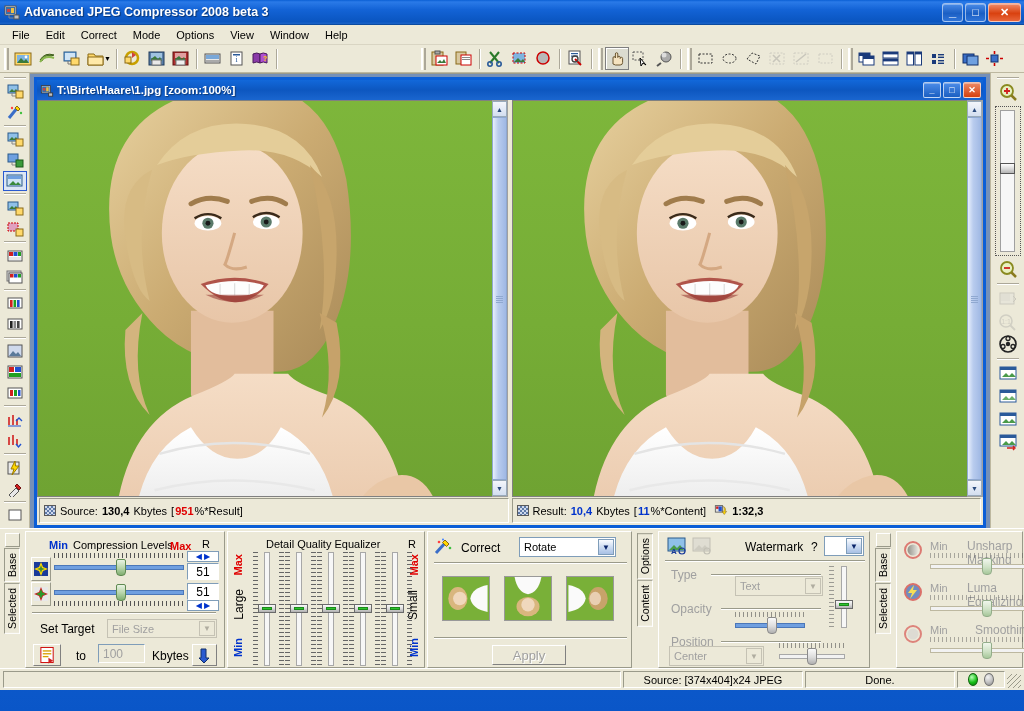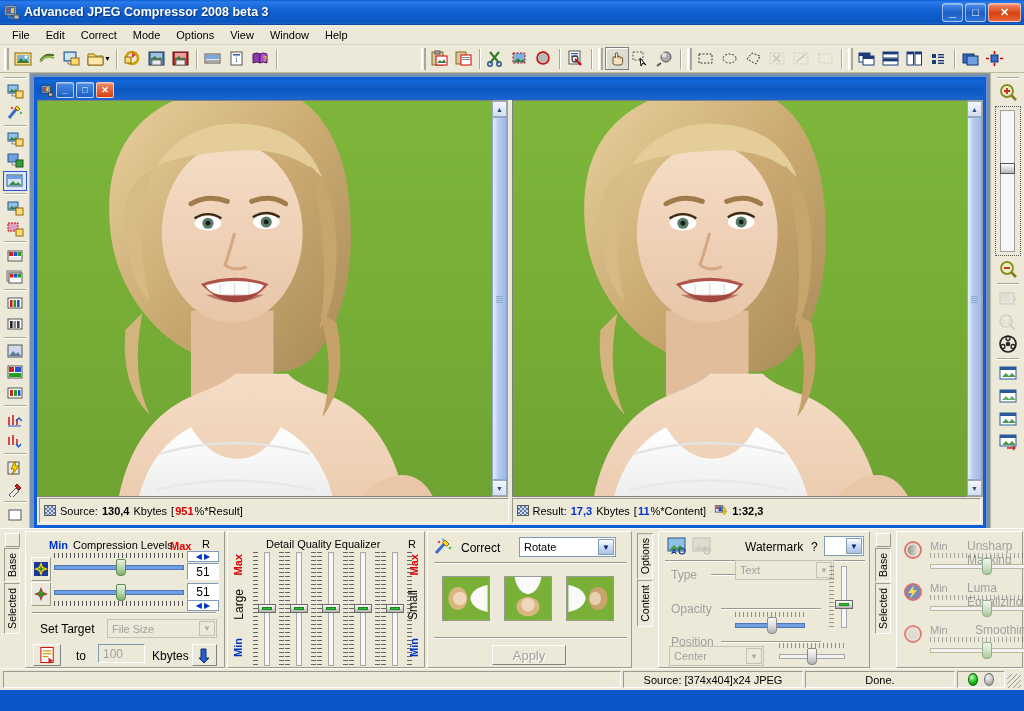--- a/index.html
+++ b/index.html
@@ -788,20 +788,21 @@
         <div class="mdititle">
           <span>
             <svg width="14" height="13" viewBox="0 0 16 16">
                 <rect x="1" y="2" width="11" height="9" fill="#e8e8e8" stroke="#333"></rect>
                 <rect x="2" y="3" width="9" height="7" fill="#3a6ea5"></rect>
                 <rect x="3" y="5" width="3" height="3" fill="#d04040"></rect>
                 <rect x="7" y="4" width="3" height="5" fill="#f0c040"></rect>
                 <rect x="10" y="11" width="5" height="4" fill="#c0c0c0" stroke="#333"></rect>
               </svg>
           </span>
+          <span class="t">T:\Birte\Haare\1.jpg  [zoom:100%]</span>
           <span class="mdibtn">
               <span class="gl">_</span>
             </span>
           <span class="mdibtn">
               <span class="gl">□</span>
             </span>
           <span class="mdibtn close">
               <span class="gl">✕</span>
             </span>
         </div>
@@ -957,21 +958,21 @@
             <span>Source:</span>
             <span class="b">130,4</span>
             <span>Kbytes</span>
             <span>[</span>
             <span class="red" style="margin-left:-3px">951</span>
             <span style="margin-left:-3px">%*Result]</span>
           </div>
           <div class="mdistat-cell">
             <span class="chk-ico"></span>
             <span>Result:</span>
-            <span class="blue">17,3</span>
+            <span class="blue">10,4</span>
             <span>Kbytes</span>
             <span>[</span>
             <span class="blue" style="margin-left:-3px">11</span>
             <span style="margin-left:-3px">%*Content]</span>
             <span style="margin-left:4px">
               <svg width="14" height="13" viewBox="0 0 16 16">
                   <rect x="1" y="2" width="9" height="8" fill="#e0e0e0" stroke="#555"></rect>
                   <rect x="2" y="3" width="3" height="3" fill="#d02020"></rect>
                   <rect x="5" y="3" width="4" height="6" fill="#2050d0"></rect>
                   <path d="M11 3 q4 2 2 7 l2 -1 -3 4 -3 -4 2 1 q2 -4 0 -7z" fill="#ffd800" stroke="#8a6a18" stroke-width=".6"></path>
@@ -1262,21 +1263,21 @@
         </span>
         <span class="plain" style="left:86px;top:8px;font-size:12px">Watermark</span>
         <span class="plain" style="left:152px;top:8px;font-size:12px">?</span>
         <div class="combo" style="left:165px;top:4px;width:40px;height:20px">
           <span class="arrow">▼</span>
         </div>
         <div class="grayline" style="left:6px;top:28px;width:200px"></div>
 
         <span class="plain dis" style="left:12px;top:36px;font-size:12px">Type</span>
         <div class="grayline" style="left:52px;top:42px;width:110px"></div>
-        <div class="combo dis" style="left:76px;top:28px;width:99px;height:20px">
+        <div class="combo dis" style="left:76px;top:44px;width:88px;height:20px">
           <span>Text</span>
           <span class="arrow">▼</span>
         </div>
 
         <span class="plain dis" style="left:12px;top:70px;font-size:12px">Opacity</span>
         <div class="grayline" style="left:62px;top:76px;width:100px"></div>
         <div class="ticks" style="left:76px;top:80px;width:70px;opacity:.6"></div>
         <div class="hslider" style="left:76px;top:85px;width:70px">
           <div class="trk"></div>
           <div class="thumb" style="left:32px;background:linear-gradient(to bottom,#fafafa,#dcdcdc 55%,#b0b0b0);border-color:#8a8a8a"></div>

